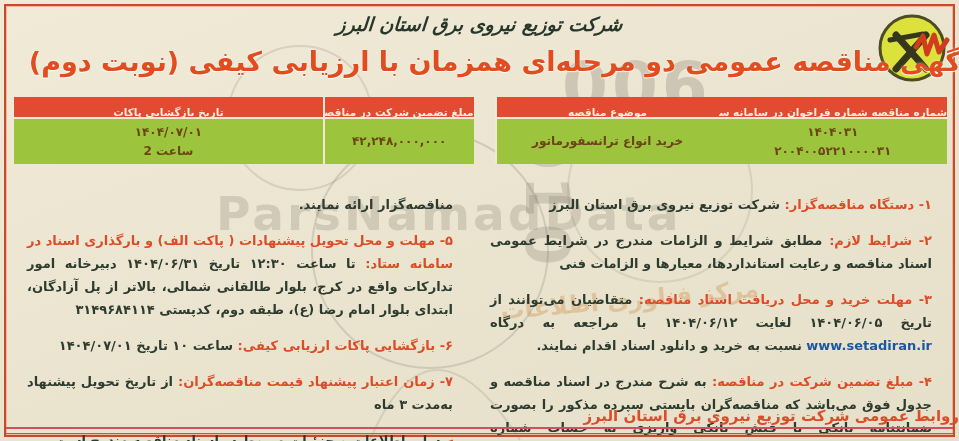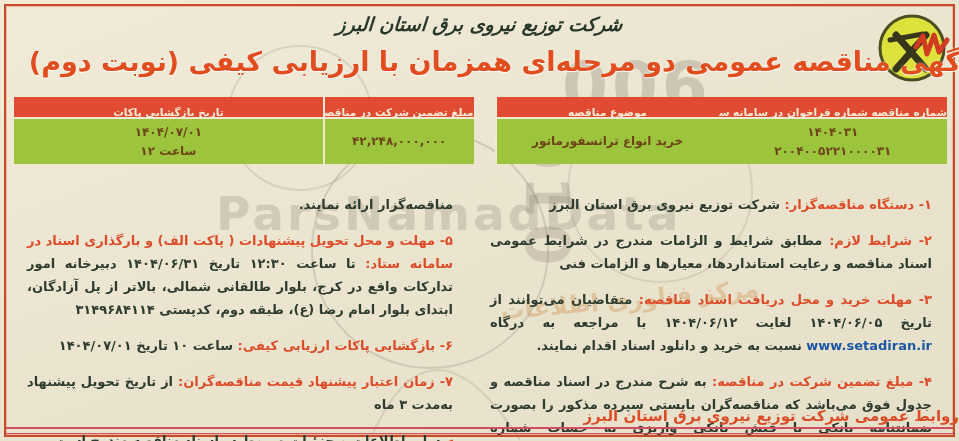--- a/index.html
+++ b/index.html
@@ -102,21 +102,21 @@
         <span>۲۰۰۴۰۰۵۲۲۱۰۰۰۰۳۱</span>
       </div>
       <div class="cell c2">
         <span>خرید انواع ترانسفورماتور</span>
       </div>
       <div class="cell c3">
         <span>۴۲,۲۴۸,۰۰۰,۰۰۰</span>
       </div>
       <div class="cell c4">
         <span>۱۴۰۴/۰۷/۰۱</span>
-        <span>ساعت ۱۲</span>
+        <span>ساعت 2</span>
       </div>
     </div>
   </div>
 
   <div class="col col-right">
     <p>
       <span class="lbl">۱- دستگاه مناقصه‌گزار:</span>
       <span>شرکت توزیع نیروی برق استان البرز</span>
     </p>
     <p>

